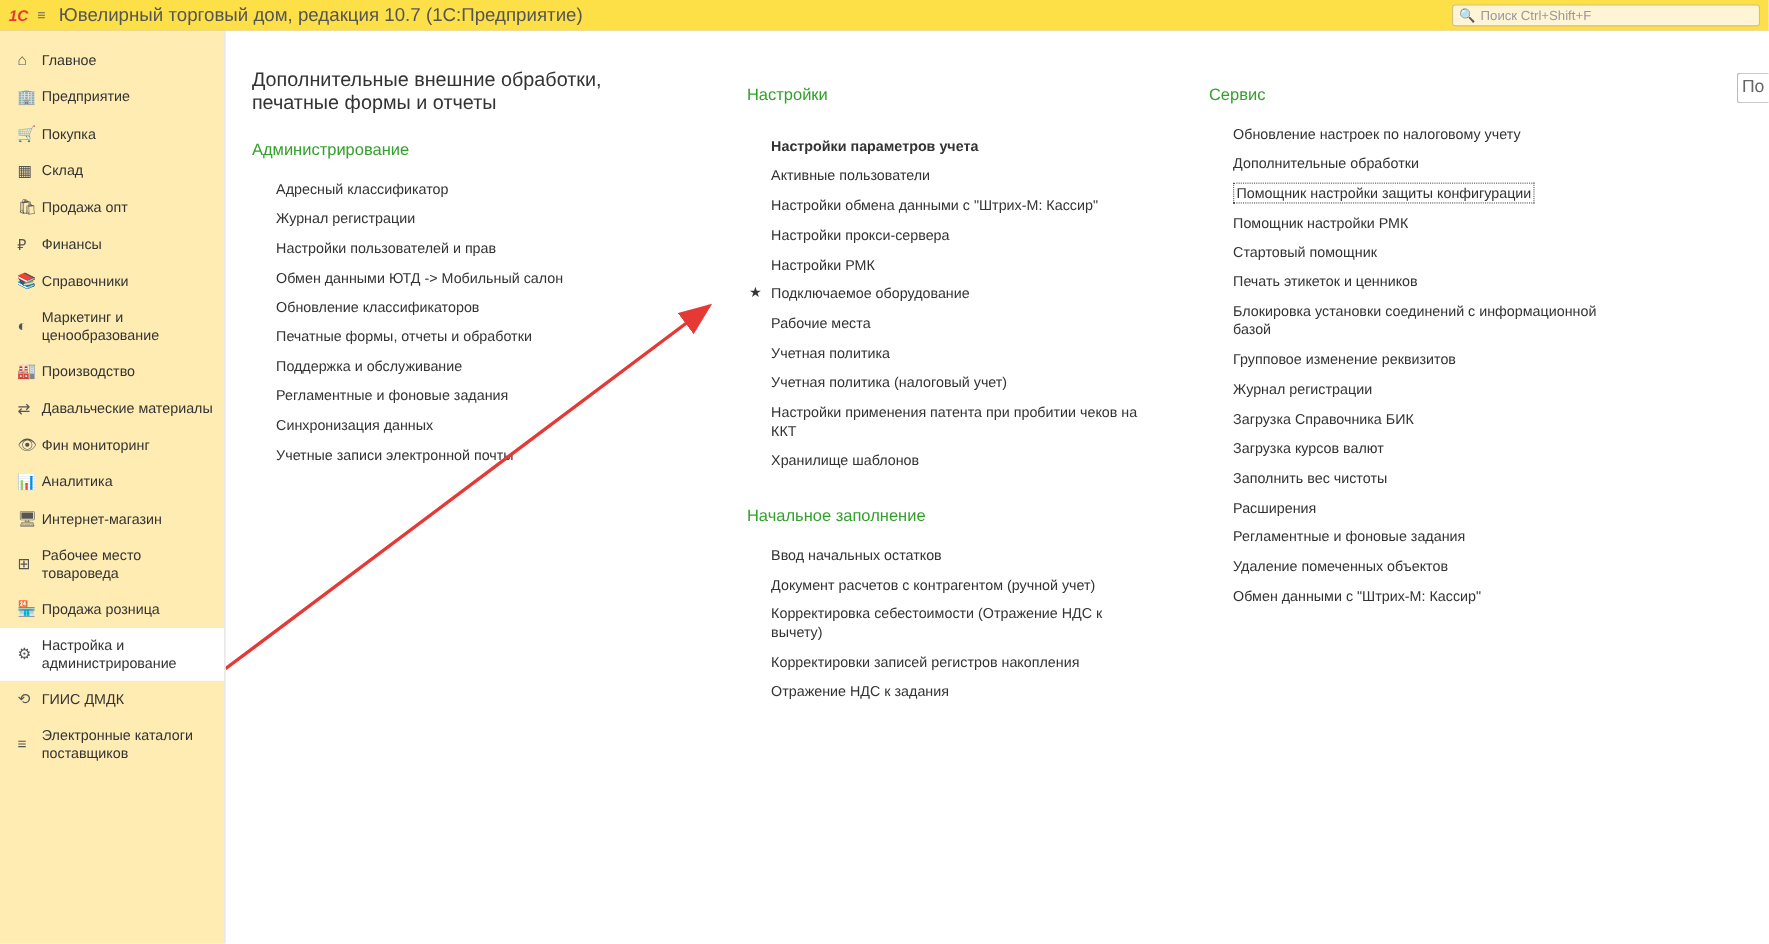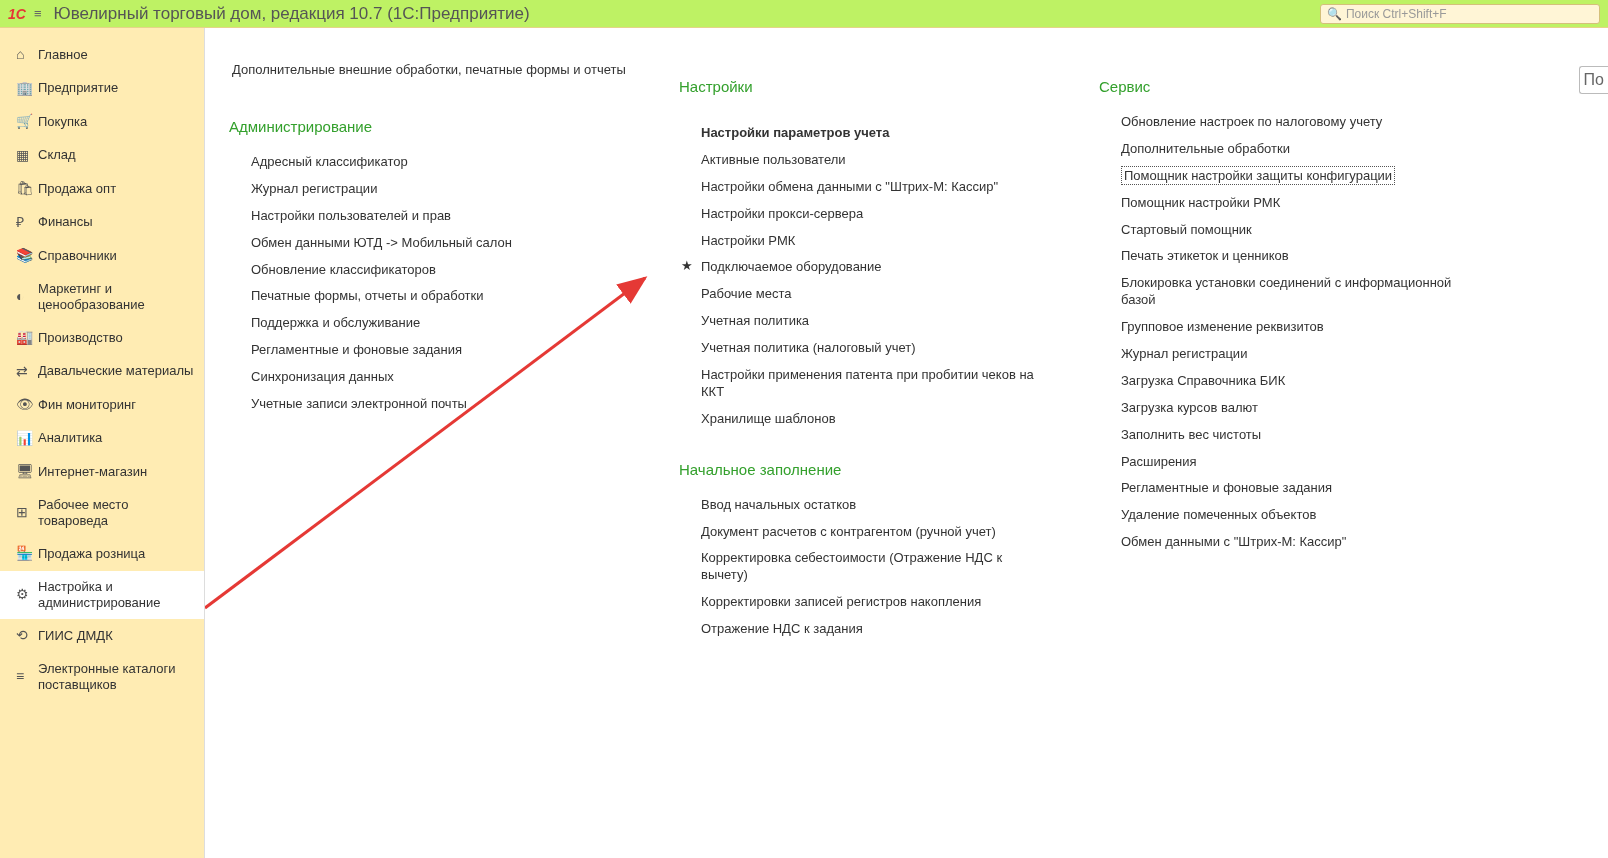--- a/index.html
+++ b/index.html
@@ -4,21 +4,21 @@
   <style>
     * { margin: 0; padding: 0; box-sizing: border-box; }
     body {
       font-family: Arial, Helvetica, sans-serif;
       font-size: 13px;
       color: #333;
       background: #fff;
       overflow: hidden;
     }
     .top-bar {
-      background: #bef264;
+      background: #fde047;
       height: 28px;
       display: flex;
       align-items: center;
       padding: 0 8px;
       border-bottom: 1px solid #e6d388;
     }
     .logo {
       color: #e53935;
       font-weight: bold;
       font-size: 14px;
@@ -86,23 +86,22 @@
       position: relative;
       border-left: 1px solid #ddd;
     }
     .columns {
       display: flex;
       gap: 50px;
     }
     .col { flex: 0 0 auto; }
     .top-link {
       color: #333;
-      font-size: 13px;
-      margin-bottom: 41px;
-      text-align: center;
+      font-size: 18px;
+      margin-bottom: 24px;
     }
     .section-header {
       color: #33a02c;
       font-size: 15px;
       margin-bottom: 14px;
       margin-top: 16px;
     }
     .link-item {
       color: #333;
       font-size: 13px;

